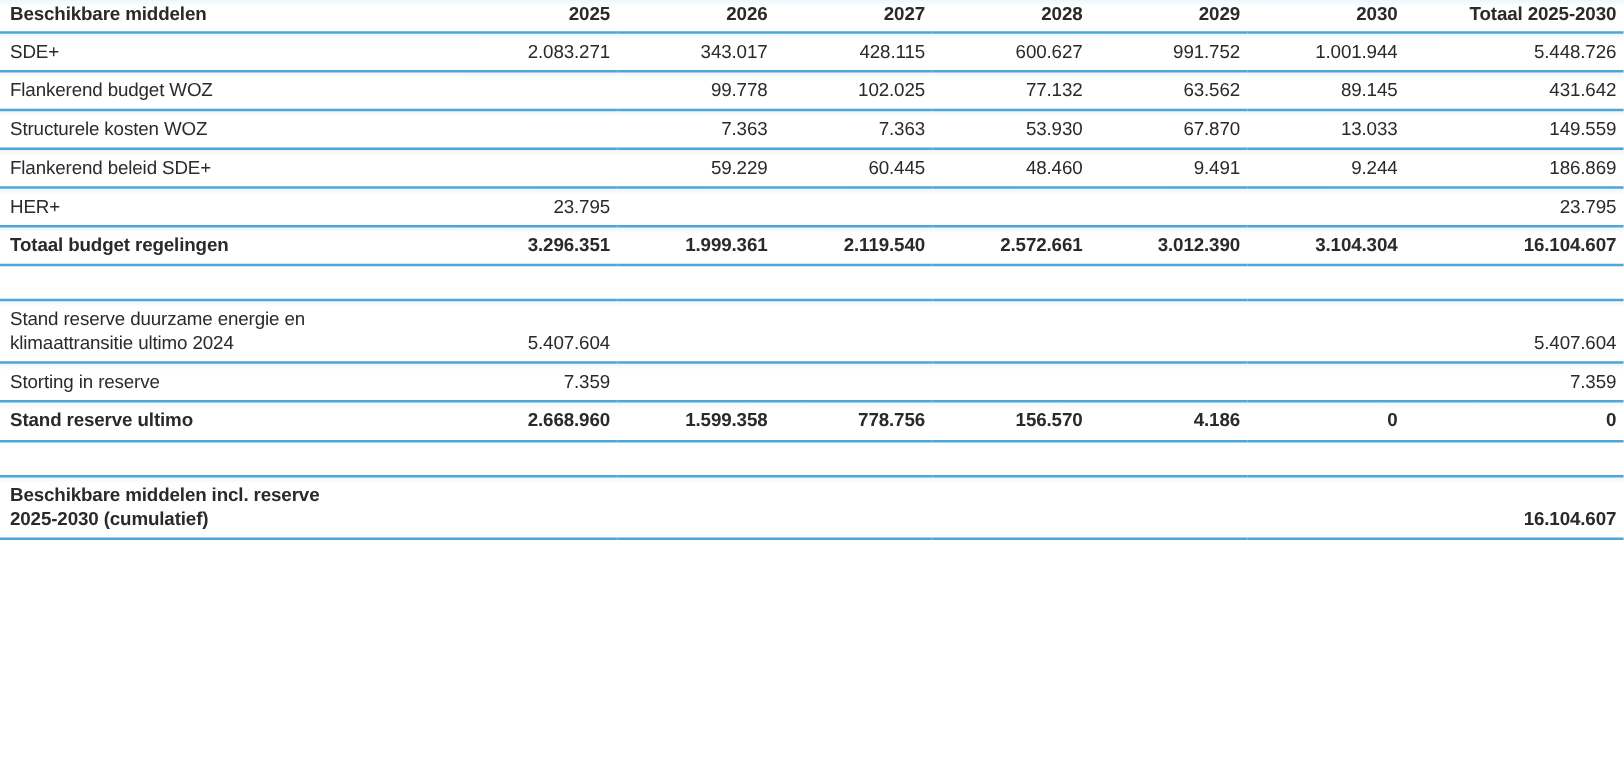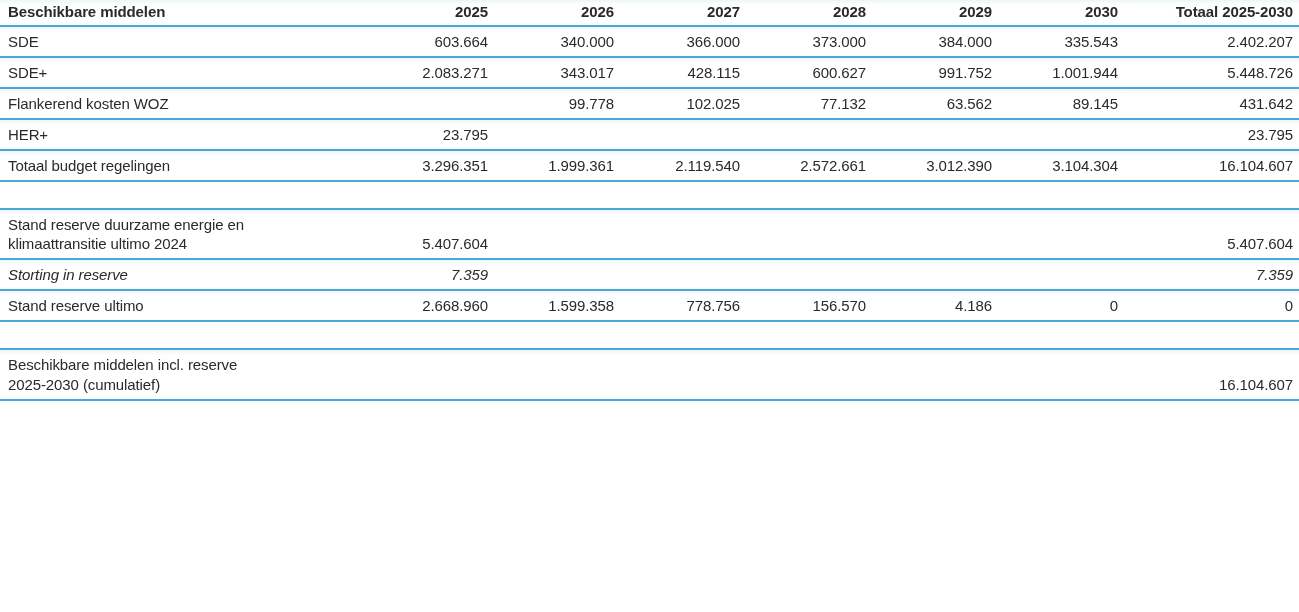--- a/index.html
+++ b/index.html
@@ -44,22 +44,22 @@
   .lbl{
     text-align:left;
     padding-left:8px;
     padding-right:4px;
     white-space:pre-line;
   }
   .num{
     text-align:right;
     padding-right:6px;
   }
-  tr.bold td{font-weight:normal;}
-  tr.italic td{font-style:italic;}
+  tr.bold td{font-weight:bold;}
+  tr.italic td{}
   .spacer{height:26px;}
 </style>
 </head>
 <body>
 
 <div id="report">
 
   <table class="sec">
     <colgroup>
       <col class="c-label">
@@ -78,48 +78,58 @@
         <th class="num">2026</th>
         <th class="num">2027</th>
         <th class="num">2028</th>
         <th class="num">2029</th>
         <th class="num">2030</th>
         <th class="num">Totaal 2025-2030</th>
       </tr>
     </thead>
     <tbody id="body-1">
         <tr>
-          <td class="lbl">SDE</td>
-          <td class="num">603.664</td>
-          <td class="num">340.000</td>
-          <td class="num">366.000</td>
-          <td class="num">373.000</td>
-          <td class="num">384.000</td>
-          <td class="num">335.543</td>
-          <td class="num">2.402.207</td>
-        </tr>
-        <tr>
           <td class="lbl">SDE+</td>
           <td class="num">2.083.271</td>
           <td class="num">343.017</td>
           <td class="num">428.115</td>
           <td class="num">600.627</td>
           <td class="num">991.752</td>
           <td class="num">1.001.944</td>
           <td class="num">5.448.726</td>
         </tr>
         <tr>
-          <td class="lbl">Flankerend kosten WOZ</td>
+          <td class="lbl">Flankerend budget WOZ</td>
           <td class="num"></td>
           <td class="num">99.778</td>
           <td class="num">102.025</td>
           <td class="num">77.132</td>
           <td class="num">63.562</td>
           <td class="num">89.145</td>
           <td class="num">431.642</td>
+        </tr>
+        <tr>
+          <td class="lbl">Structurele kosten WOZ</td>
+          <td class="num"></td>
+          <td class="num">7.363</td>
+          <td class="num">7.363</td>
+          <td class="num">53.930</td>
+          <td class="num">67.870</td>
+          <td class="num">13.033</td>
+          <td class="num">149.559</td>
+        </tr>
+        <tr>
+          <td class="lbl">Flankerend beleid SDE+</td>
+          <td class="num"></td>
+          <td class="num">59.229</td>
+          <td class="num">60.445</td>
+          <td class="num">48.460</td>
+          <td class="num">9.491</td>
+          <td class="num">9.244</td>
+          <td class="num">186.869</td>
         </tr>
         <tr>
           <td class="lbl">HER+</td>
           <td class="num">23.795</td>
           <td class="num"></td>
           <td class="num"></td>
           <td class="num"></td>
           <td class="num"></td>
           <td class="num"></td>
           <td class="num">23.795</td>

